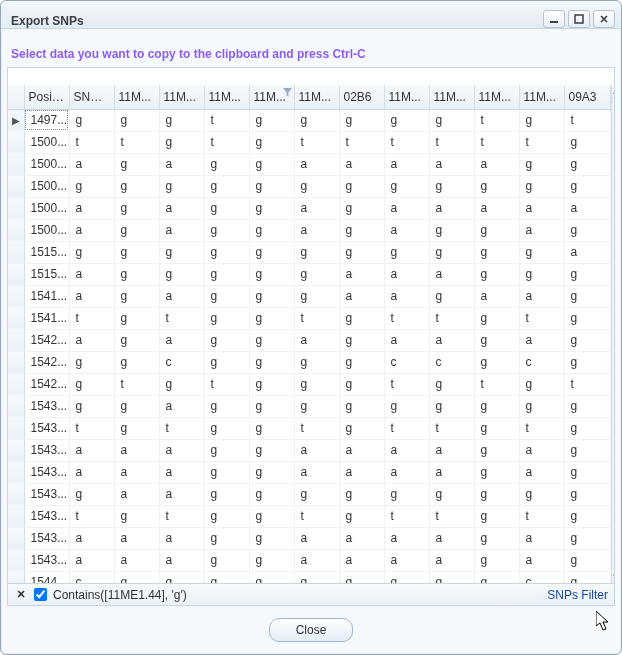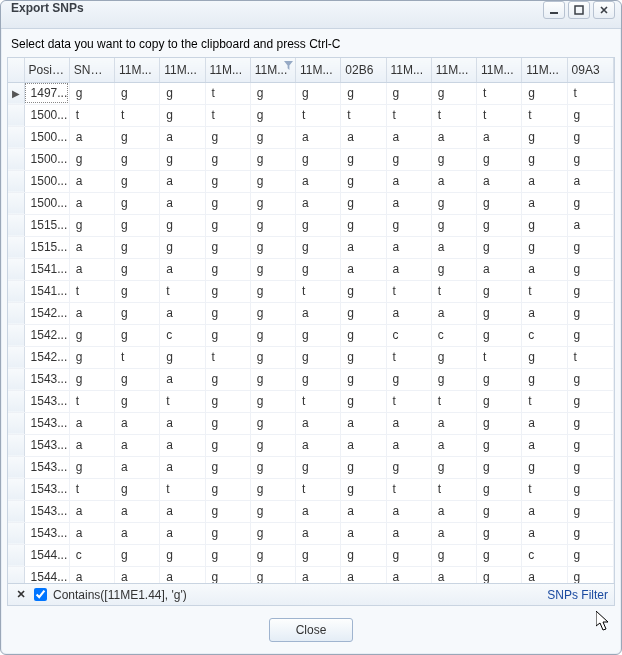--- a/index.html
+++ b/index.html
@@ -22,21 +22,21 @@
     background: #f6f9fc;
     display: flex;
     flex-direction: column;
     box-shadow: inset 0 0 0 1px #e8eef5;
   }
   .titlebar {
     height: 28px;
     background: linear-gradient(#f3f7fb, #e4ebf3);
     border-bottom: 1px solid #c9d4e1;
     display: flex;
-    align-items: flex-start;
+    align-items: flex-end;
     padding: 0 6px 0 10px;
     border-radius: 6px 6px 0 0;
   }
   .titlebar-title {
     flex: 1;
     font-weight: 600;
     color: #3a3f46;
   }
   .winbtn {
     width: 22px;
@@ -47,37 +47,39 @@
     background: linear-gradient(#fdfefe, #e9eff6);
     display: flex;
     align-items: center;
     justify-content: center;
     color: #3a3f46;
     font-size: 10px;
     line-height: 1;
   }
   .winbtn svg { display: block; }
   .instruction {
-    padding: 8px 10px 6px 10px;
-    color: #000000;
+    padding: 18px 10px 6px 10px;
+    color: #8b5cf6;
+    font-weight: bold;
   }
   .grid-wrap {
     flex: 1;
     margin: 0 6px;
     border: 1px solid #c9d4e1;
     background: #fff;
     display: flex;
     flex-direction: column;
     min-height: 0;
   }
   .grid-scroll {
     flex: 1;
     overflow: hidden;
     display: flex;
-    flex-direction: column;
+    flex-direction: row;
+    margin-top: 17px;
   }
   table {
     border-collapse: collapse;
     width: 100%;
     table-layout: fixed;
   }
   thead th {
     background: linear-gradient(#f7fafc, #eaf0f7);
     border-right: 1px solid #d5dde7;
     border-bottom: 1px solid #c9d4e1;
@@ -167,21 +169,21 @@
   .footer {
     height: 48px;
     display: flex;
     align-items: center;
     justify-content: center;
   }
   .closebtn {
     min-width: 84px;
     height: 24px;
     border: 1px solid #9fb4cf;
-    border-radius: 3px;
+    border-radius: 10px;
     background: linear-gradient(#fdfefe, #e4edf6);
     color: #333;
     font-family: inherit;
     font-size: 12px;
   }
   col.rc { width: 16px; }
   col.cc { width: 45px; }
   col.lc { width: 46px; }
   .cursor-arrow {
     position: absolute;

